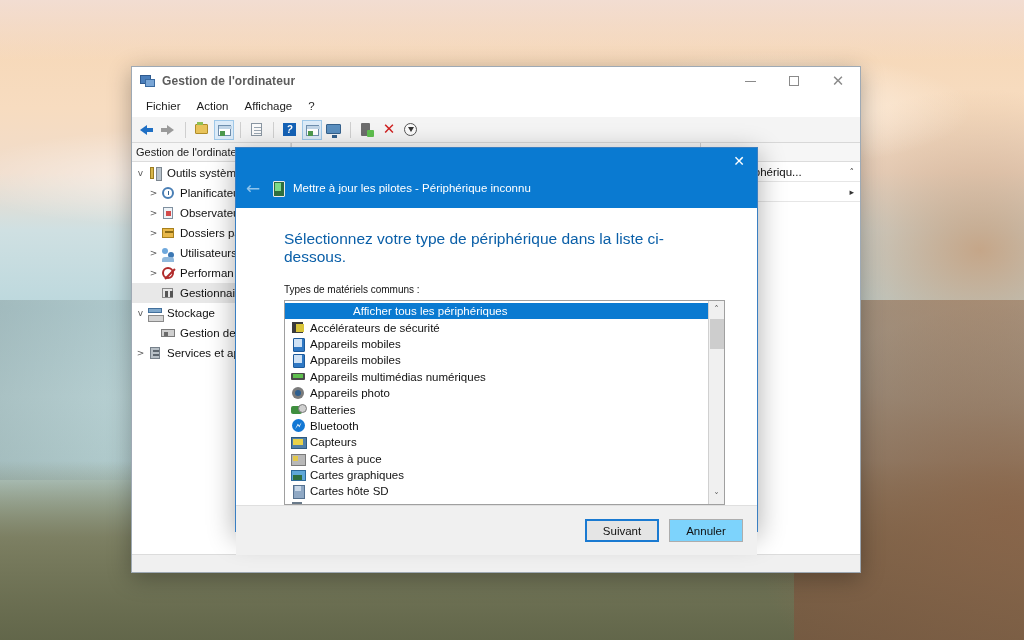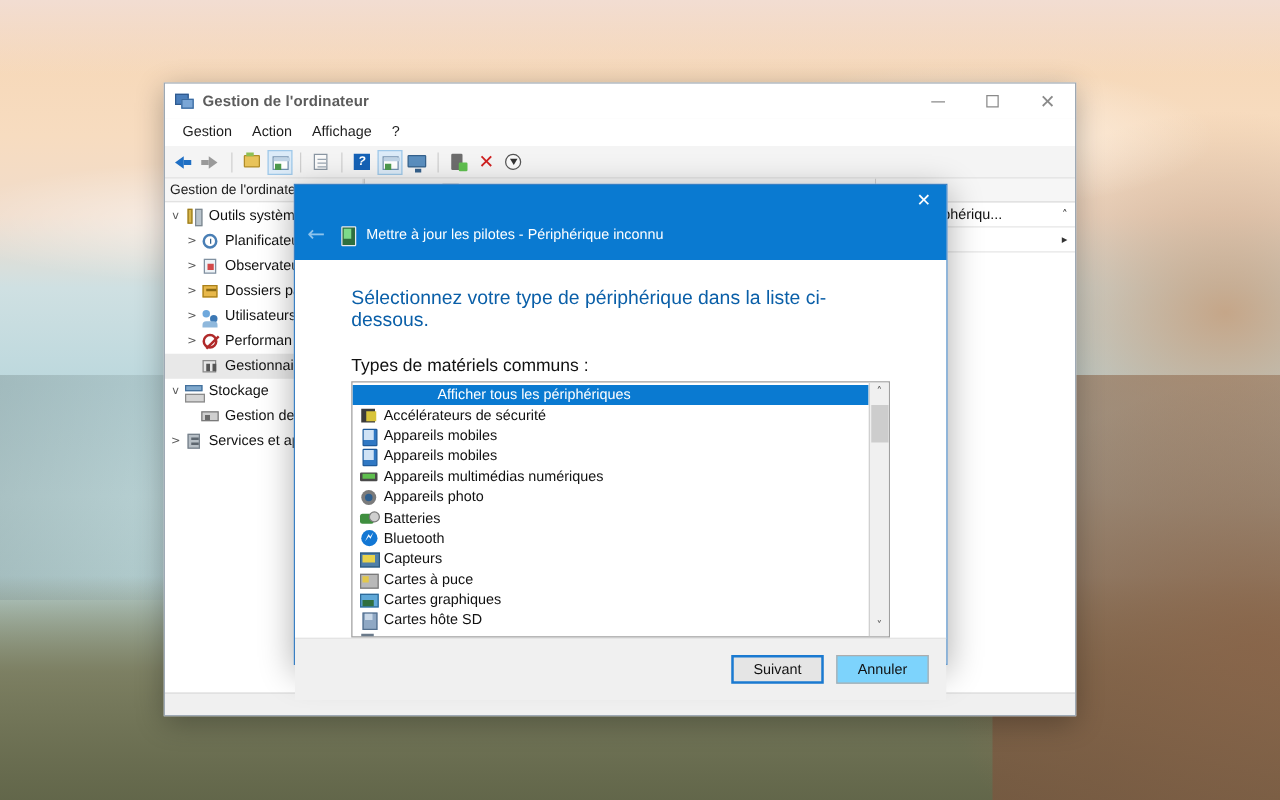--- a/index.html
+++ b/index.html
@@ -233,26 +233,26 @@
   .wz-navrow { position:absolute; left:0; top:26px; height:28px; display:flex; align-items:center; }
   .wz-back {
     width:34px; height:28px; display:flex; align-items:center; justify-content:center;
     color:#8fc4ec; font-size:17px; font-family:"DejaVu Sans",sans-serif;
   }
   .wz-devicon { width:16px; height:16px; position:relative; margin-right:7px; flex:0 0 auto; }
   .wz-devicon:before { content:""; position:absolute; left:3px; top:1px; width:10px; height:14px; background:#2f6f3f; border:1px solid #eaeaea; border-radius:1px; }
   .wz-devicon:after { content:""; position:absolute; left:5px; top:3px; width:6px; height:8px; background:#7ddb8a; }
   .wz-title { color:#fff; font-size:11.5px; white-space:nowrap; }
 
-  .wz-body { flex:1 1 auto; padding:0 45px; background:#fff; position:relative; }
+  .wz-body { flex:1 1 auto; padding:0 32px; background:#fff; position:relative;margin-left:16px; }
   .wz-heading {
     font-size:15.5px; color:#0a5fa8; padding-top:22px; padding-bottom:18px;
     font-family:"Liberation Sans", sans-serif; font-weight:normal;
   }
-  .wz-sublabel { font-size:14px; color:#111; padding-bottom:5px; }
+  .wz-sublabel { font-size:10px; color:#111; padding-bottom:5px; }
 
   .listbox {
     border:1px solid #a0a0a0; background:#fff; height:205px;
     display:flex; overflow:hidden; position:relative;
   }
   .listbox-inner { flex:1 1 auto; padding-top:2px; overflow:hidden; }
   .lb-item {
     height:16.4px; display:flex; align-items:center;
     font-size:11.5px; color:#111; padding-left:6px; white-space:nowrap;
   }
@@ -334,21 +334,21 @@
       <div class="win-btn">
           <span class="sq"></span>
         </div>
       <div class="win-btn">
           <span class="xx">✕</span>
         </div>
     </div>
   </div>
 
   <div class="menubar">
-    <div class="mi">Gestion</div>
+    <div class="mi">Fichier</div>
     <div class="mi">Action</div>
     <div class="mi">Affichage</div>
     <div class="mi">?</div>
   </div>
 
   <div class="toolbar">
     <div class="tbi">
         <i class="arrowL"></i>
       </div>
     <div class="tbi">

